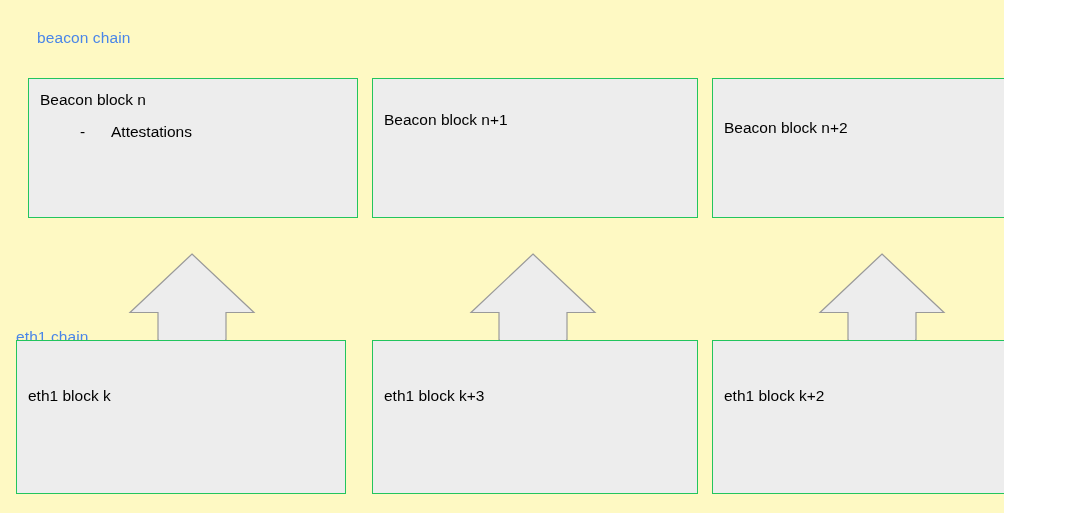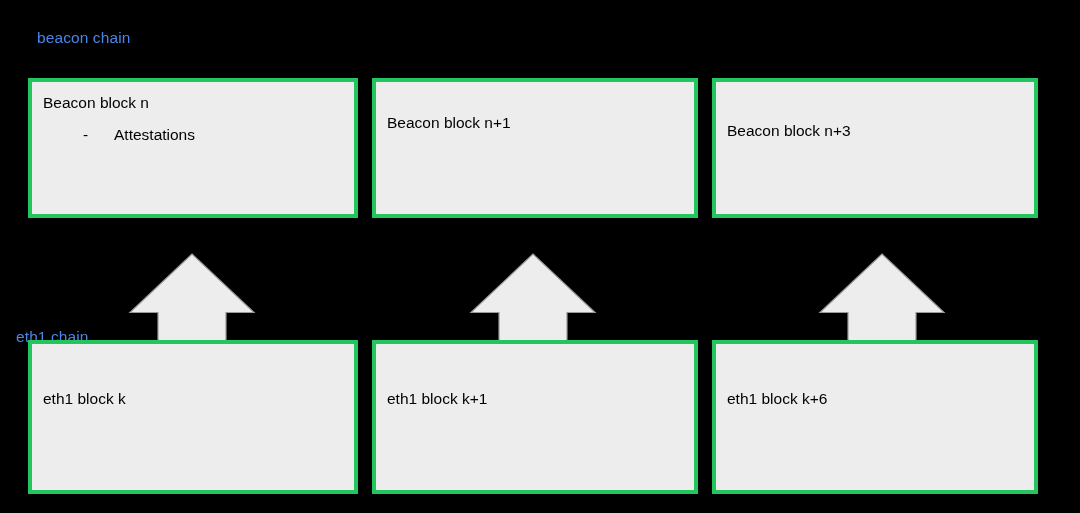--- a/index.html
+++ b/index.html
@@ -7,55 +7,55 @@
     margin: 0;
     padding: 0;
     background: #ffffff;
   }
   body {
     font-family: "Liberation Sans", sans-serif;
     -webkit-font-smoothing: antialiased;
   }
   #canvas {
     position: relative;
-    width: 1080px;
+    width: 1004px;
     height: 513px;
-    background: #000000;
+    background: #fef9c3;
     overflow: hidden;
   }
 
   
   .chain-label {
     position: absolute;
     font-size: 15.5px;
     line-height: 18px;
     color: #4a86e8;
     white-space: nowrap;
     letter-spacing: 0.1px;
   }
   #label-beacon-chain { left: 37px;  top: 29px; }
   #label-eth1-chain   { left: 16px;  top: 328px; }
 
   
   .block {
     position: absolute;
     background: #ededed;
-    border: 4px solid #22c55e;
+    border: 1px solid #22c55e;
     box-sizing: border-box;
   }
 
   
   .beacon-row .block { top: 78px; height: 140px; }
   #beacon-block-0 { left: 28px;  width: 330px; }
   #beacon-block-1 { left: 372px; width: 326px; }
   #beacon-block-2 { left: 712px; width: 326px; }
 
   
   .eth1-row .block { top: 340px; height: 154px; }
-  #eth1-block-0 { left: 28px;  width: 330px; }
+  #eth1-block-0 { left: 16px;  width: 330px; }
   #eth1-block-1 { left: 372px; width: 326px; }
   #eth1-block-2 { left: 712px; width: 326px; }
 
   
   .block-title {
     position: absolute;
     left: 11px;
     top: 10px;
     font-size: 15.5px;
     line-height: 22px;
@@ -122,21 +122,21 @@
       <ul class="bullet-list">
         <li><span class="dash">-</span><span class="bullet-text">Attestations</span></li>
       </ul>
     </div>
 
     <div id="beacon-block-1" class="block">
       <div class="block-title" style="top:30px;">Beacon block n+1</div>
     </div>
 
     <div id="beacon-block-2" class="block">
-      <div class="block-title" style="top:38px;">Beacon block n+3</div>
+      <div class="block-title" style="top:38px;">Beacon block n+2</div>
     </div>
 
   </div>
 
   <div id="arrow-0" class="arrow">
     <svg width="132" height="92" viewBox="0 0 132 92" xmlns="http://www.w3.org/2000/svg">
       <path d="M 66 4 L 128 62.5 L 100 62.5 L 100 90 L 32 90 L 32 62.5 L 4 62.5 Z" fill="#ededed" stroke="#9a9a9a" stroke-width="1.2" stroke-linejoin="miter"></path>
       <rect x="33" y="86" width="66" height="6" fill="#ededed"></rect>
     </svg>
   </div>
@@ -157,22 +157,22 @@
 
   <div id="label-eth1-chain" class="chain-label">eth1 chain</div>
 
   <div class="eth1-row">
 
     <div id="eth1-block-0" class="block">
       <div class="block-title">eth1 block k</div>
     </div>
 
     <div id="eth1-block-1" class="block">
-      <div class="block-title">eth1 block k+1</div>
+      <div class="block-title">eth1 block k+3</div>
     </div>
 
     <div id="eth1-block-2" class="block">
-      <div class="block-title">eth1 block k+6</div>
+      <div class="block-title">eth1 block k+2</div>
     </div>
 
   </div>
 
 </div>
 
 </body></html>

